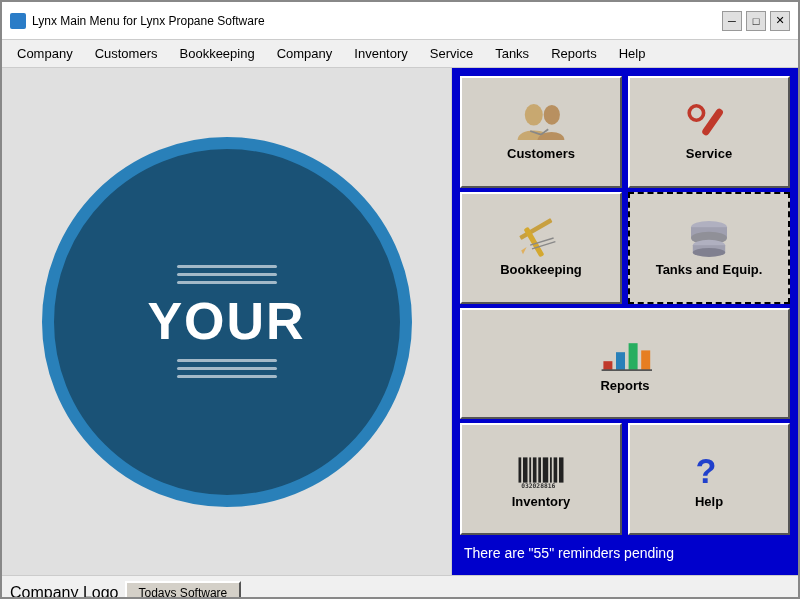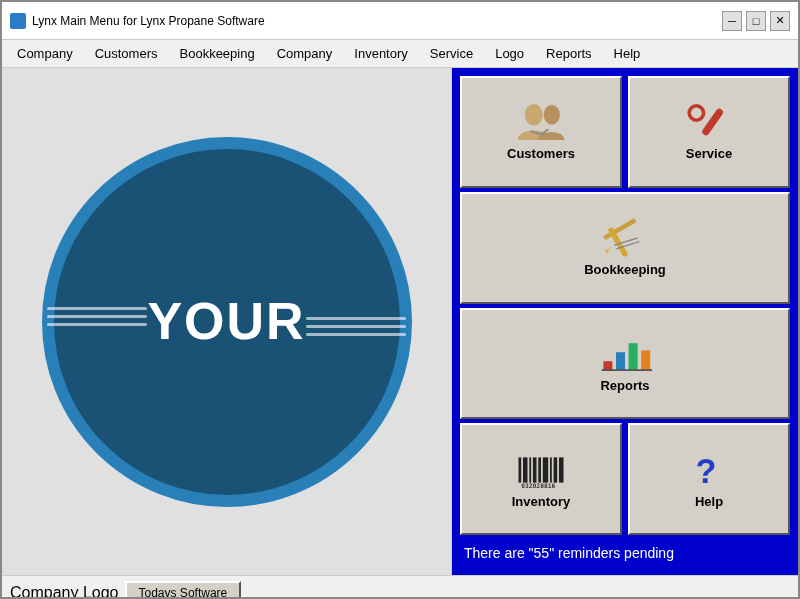--- a/index.html
+++ b/index.html
@@ -83,20 +83,21 @@
       border-right: 1px solid #ccc;
     }
 
     
     .logo-container {
       width: 370px;
       height: 370px;
       background: #1a5276;
       border-radius: 50%;
       display: flex;
+      flex-direction: column;
       align-items: center;
       justify-content: center;
       position: relative;
       border: 12px solid #2980b9;
     }
     .logo-lines-top {
       display: flex;
       flex-direction: column;
       gap: 5px;
       margin-bottom: 10px;
@@ -225,21 +226,21 @@
   </div>
 </div>
 
 <div class="menu-bar">
   <div class="menu-item">Company</div>
   <div class="menu-item">Customers</div>
   <div class="menu-item">Bookkeeping</div>
   <div class="menu-item">Company</div>
   <div class="menu-item">Inventory</div>
   <div class="menu-item">Service</div>
-  <div class="menu-item">Logo</div>
+  <div class="menu-item">Tanks</div>
   <div class="menu-item">Reports</div>
   <div class="menu-item">Help</div>
 </div>
 
 <div class="main-content">
 
   <div class="left-panel">
     <div class="logo-container">
       <div class="logo-lines-top">
         <div class="logo-line"></div>
@@ -299,20 +300,34 @@
             <polygon points="8,36 14,32 10,40" fill="#e0b060"></polygon>
             <rect x="18" y="4" width="6" height="36" rx="2" fill="#d4a830" transform="rotate(-30 30 22)"></rect>
 
             <line x1="18" y1="30" x2="44" y2="22" stroke="#888" stroke-width="1.5"></line>
             <line x1="20" y1="34" x2="46" y2="26" stroke="#888" stroke-width="1.5"></line>
           </svg>
         </div>
         <span>Bookkeeping</span>
       </button>
 
+      <button class="grid-btn selected">
+        <div class="btn-icon-img">
+          <svg class="icon-svg" viewBox="0 0 60 44" xmlns="http://www.w3.org/2000/svg">
+
+            <ellipse cx="30" cy="10" rx="20" ry="7" fill="#b0b0c0"></ellipse>
+            <rect x="10" y="10" width="40" height="12" fill="#a0a0b0"></rect>
+            <ellipse cx="30" cy="22" rx="20" ry="7" fill="#909098"></ellipse>
+            <ellipse cx="30" cy="30" rx="18" ry="6" fill="#b0b0c0"></ellipse>
+            <rect x="12" y="30" width="36" height="8" fill="#a0a0b0"></rect>
+            <ellipse cx="30" cy="38" rx="18" ry="5" fill="#808090"></ellipse>
+          </svg>
+        </div>
+        <span>Tanks and Equip.</span>
+      </button>
     </div>
 
     <div class="grid-row">
 
 
       <button class="grid-btn">
         <div class="btn-icon-img">
           <svg class="icon-svg" viewBox="0 0 60 44" xmlns="http://www.w3.org/2000/svg">
 
             <rect x="6" y="30" width="10" height="10" fill="#c0392b"></rect>

